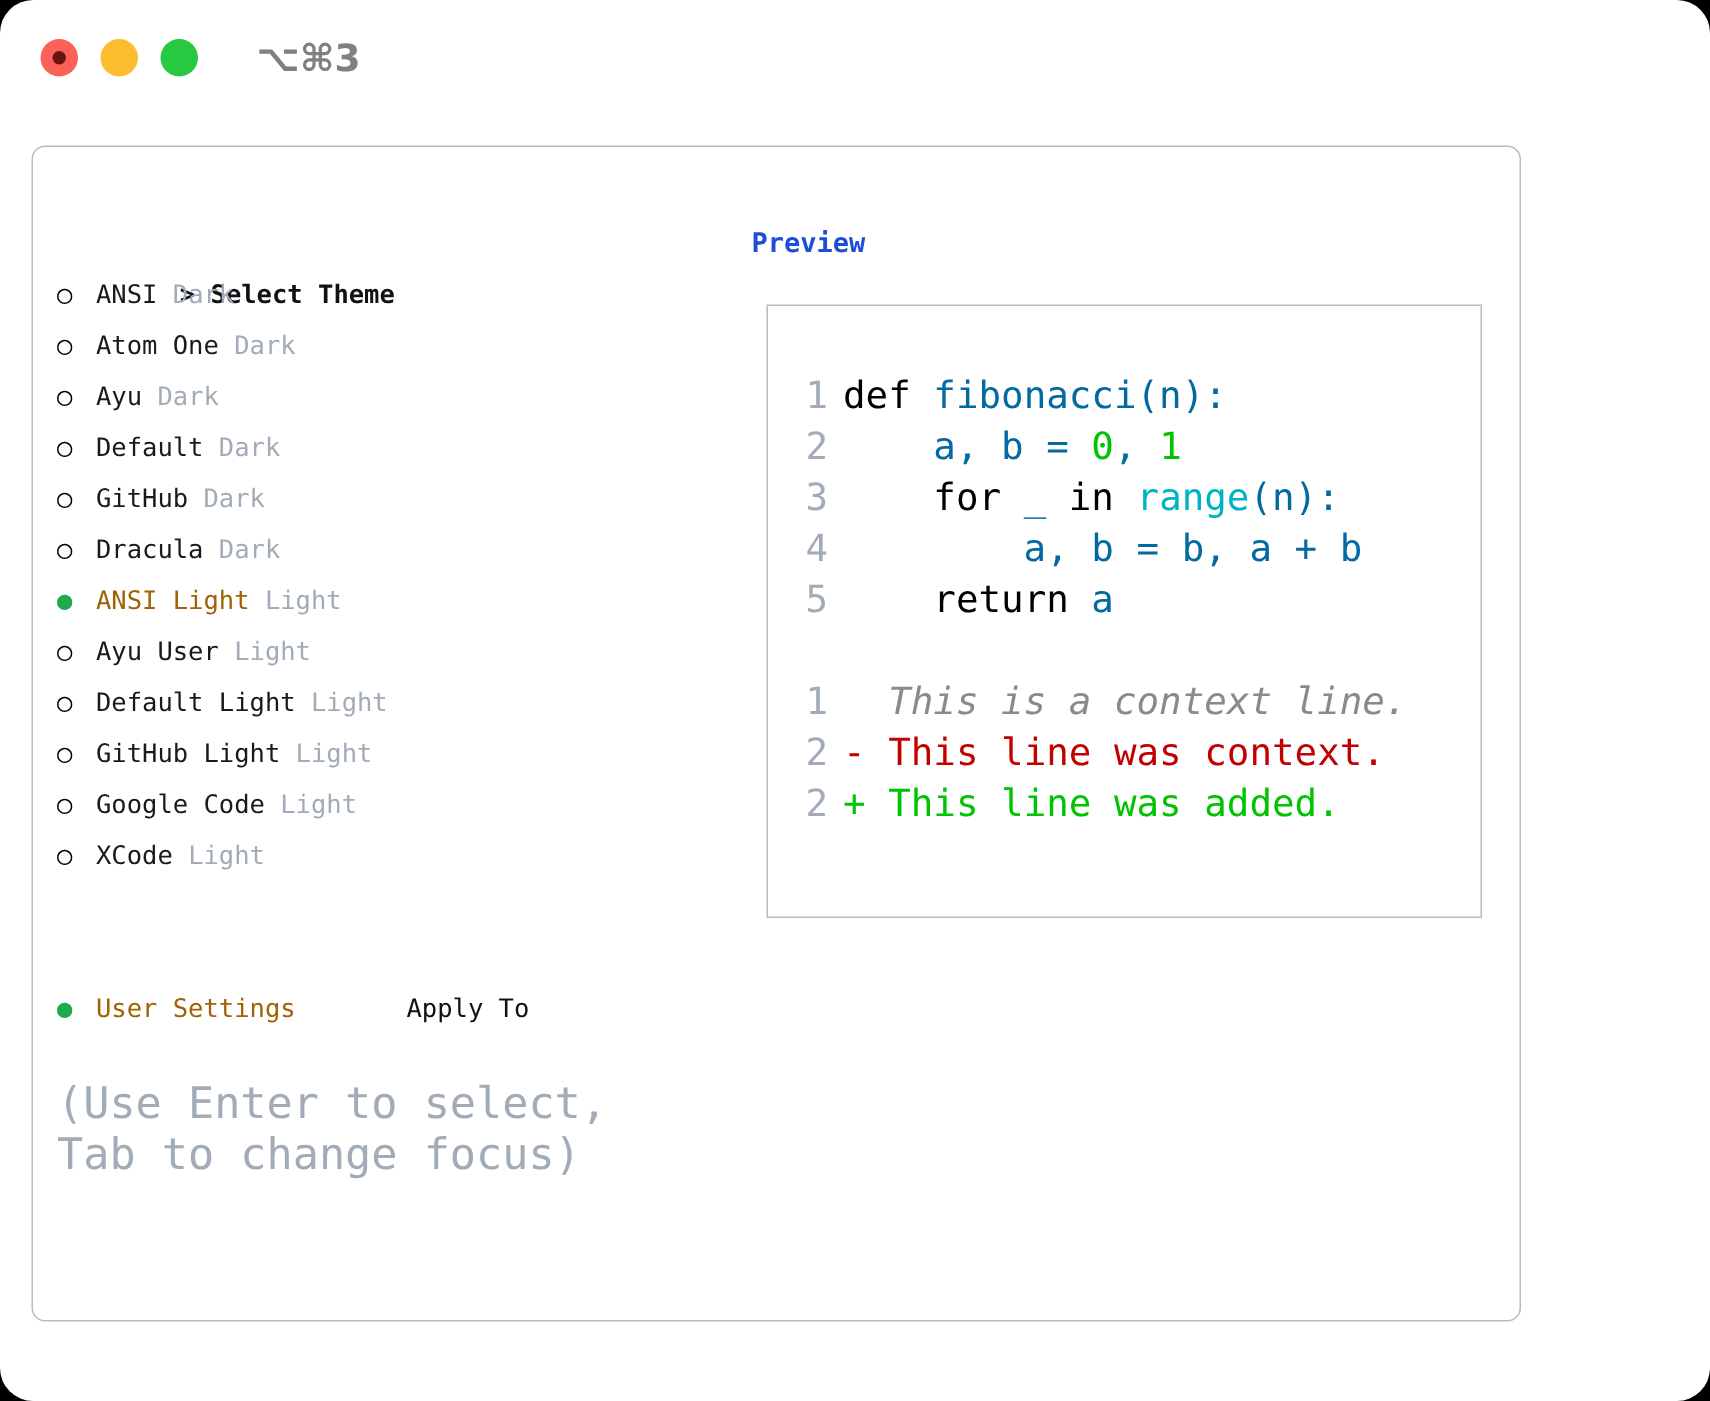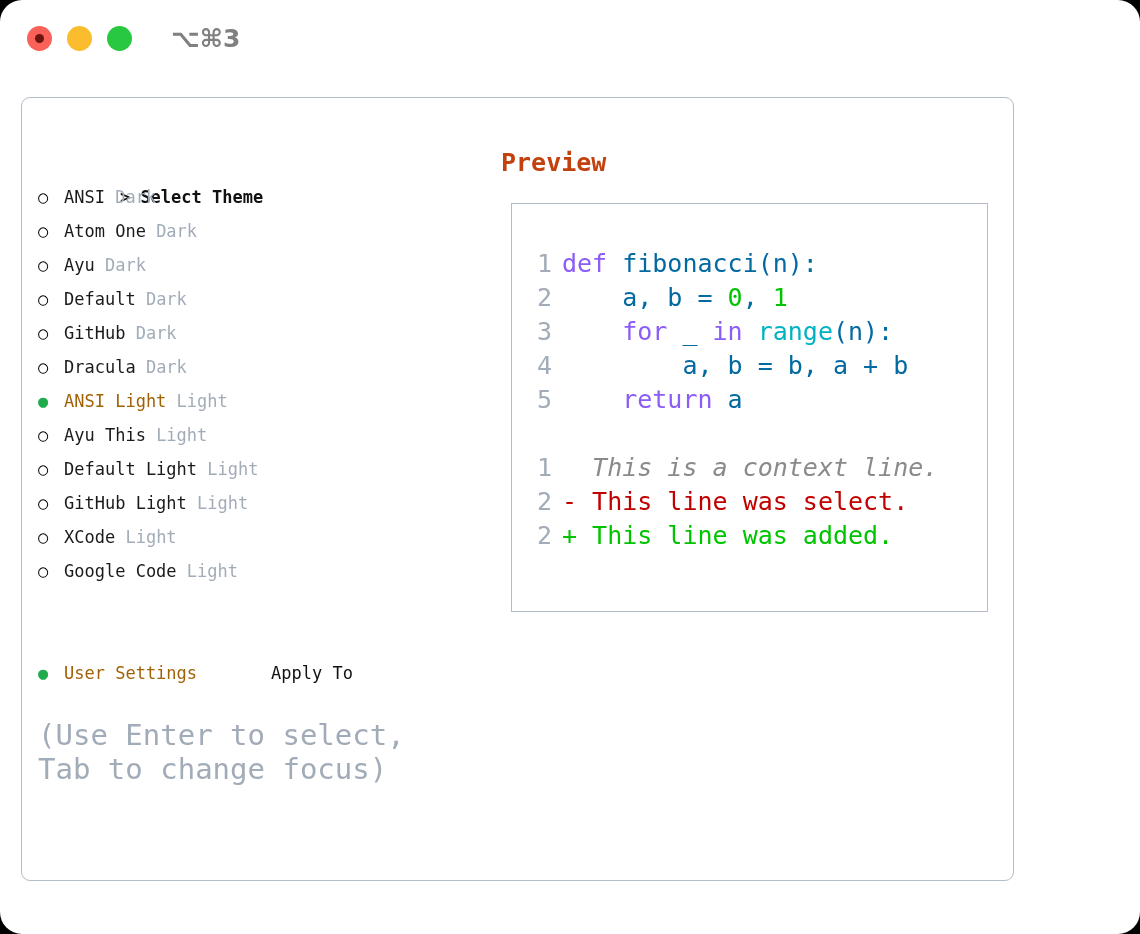--- a/index.html
+++ b/index.html
@@ -110,23 +110,23 @@
     color: #a2acb8;
   }
 
   
   #right-col {
     position: absolute;
     left: 479px; top: 48px;
     width: 500px;
   }
   #preview-title {
-    font-size: 25px;
+    font-size: 18px;
     font-weight: 700;
-    color: #c2410c;
+    color: #1d4ed8;
     line-height: 34px;
   }
   #preview-box {
     position: absolute;
     left: 10px; top: 57px;
     width: 477px; height: 409px;
     border: 1.6px solid #b3bcc8;
     background: #ffffff;
   }
   #code-area {
@@ -140,21 +140,21 @@
     font-size: 25px;
     white-space: pre;
   }
   .lineno {
     display: inline-block;
     width: 28px;
     text-align: right;
     color: #a2acb8;
     margin-right: 10px;
   }
-  .tok-kw      { color: #8b5cf6; }
+  .tok-kw      { color: #000000; }
   .tok-builtin { color: #00b3c2; }
   .tok-num     { color: #00c400; }
   .tok-plain   { color: #0369a1; }
 
   .diff-ctx { color: #8a8a8a; font-style: italic; }
   .diff-del { color: #c10000; }
   .diff-add { color: #00c400; }
 </style>
 </head>
 <body>
@@ -178,25 +178,25 @@
       </div>
 
       <div id="theme-list">
           <div class="list-line"><span class="marker">○</span><span class="theme-name">ANSI</span><span class="variant"> Dark</span></div>
           <div class="list-line"><span class="marker">○</span><span class="theme-name">Atom One</span><span class="variant"> Dark</span></div>
           <div class="list-line"><span class="marker">○</span><span class="theme-name">Ayu</span><span class="variant"> Dark</span></div>
           <div class="list-line"><span class="marker">○</span><span class="theme-name">Default</span><span class="variant"> Dark</span></div>
           <div class="list-line"><span class="marker">○</span><span class="theme-name">GitHub</span><span class="variant"> Dark</span></div>
           <div class="list-line"><span class="marker">○</span><span class="theme-name">Dracula</span><span class="variant"> Dark</span></div>
           <div class="list-line row-selected"><span class="marker">●</span><span class="theme-name">ANSI Light</span><span class="variant"> Light</span></div>
-          <div class="list-line"><span class="marker">○</span><span class="theme-name">Ayu This</span><span class="variant"> Light</span></div>
+          <div class="list-line"><span class="marker">○</span><span class="theme-name">Ayu User</span><span class="variant"> Light</span></div>
           <div class="list-line"><span class="marker">○</span><span class="theme-name">Default Light</span><span class="variant"> Light</span></div>
           <div class="list-line"><span class="marker">○</span><span class="theme-name">GitHub Light</span><span class="variant"> Light</span></div>
+          <div class="list-line"><span class="marker">○</span><span class="theme-name">Google Code</span><span class="variant"> Light</span></div>
           <div class="list-line"><span class="marker">○</span><span class="theme-name">XCode</span><span class="variant"> Light</span></div>
-          <div class="list-line"><span class="marker">○</span><span class="theme-name">Google Code</span><span class="variant"> Light</span></div>
         </div>
 
       <div class="spacer-line"></div>
 
       <div class="list-line" id="apply-head">
         <span class="marker"> </span><span>Apply To</span>
       </div>
 
       <div id="apply-list">
           <div class="list-line row-selected"><span class="marker">●</span><span class="theme-name">User Settings</span></div>
@@ -213,21 +213,21 @@
           <div id="code-lines">
               <div class="code-line"><span class="lineno">1</span><span class="tok-kw">def </span><span class="tok-plain">fibonacci(n):</span></div>
               <div class="code-line"><span class="lineno">2</span><span class="tok-plain">    a, b = </span><span class="tok-num">0</span><span class="tok-plain">, </span><span class="tok-num">1</span></div>
               <div class="code-line"><span class="lineno">3</span><span class="tok-plain">    </span><span class="tok-kw">for</span><span class="tok-plain"> _ </span><span class="tok-kw">in</span><span class="tok-plain"> </span><span class="tok-builtin">range</span><span class="tok-plain">(n):</span></div>
               <div class="code-line"><span class="lineno">4</span><span class="tok-plain">        a, b = b, a + b</span></div>
               <div class="code-line"><span class="lineno">5</span><span class="tok-plain">    </span><span class="tok-kw">return</span><span class="tok-plain"> a</span></div>
             </div>
           <div class="code-line"> </div>
           <div id="diff-lines">
               <div class="code-line"><span class="lineno">1</span><span class="diff-ctx"> </span><span class="diff-ctx"> This is a context line.</span></div>
-              <div class="code-line"><span class="lineno">2</span><span class="diff-del">-</span><span class="diff-del"> This line was select.</span></div>
+              <div class="code-line"><span class="lineno">2</span><span class="diff-del">-</span><span class="diff-del"> This line was context.</span></div>
               <div class="code-line"><span class="lineno">2</span><span class="diff-add">+</span><span class="diff-add"> This line was added.</span></div>
             </div>
         </div>
       </div>
     </div>
 
   </div>
 </div>
 
 </body></html>

